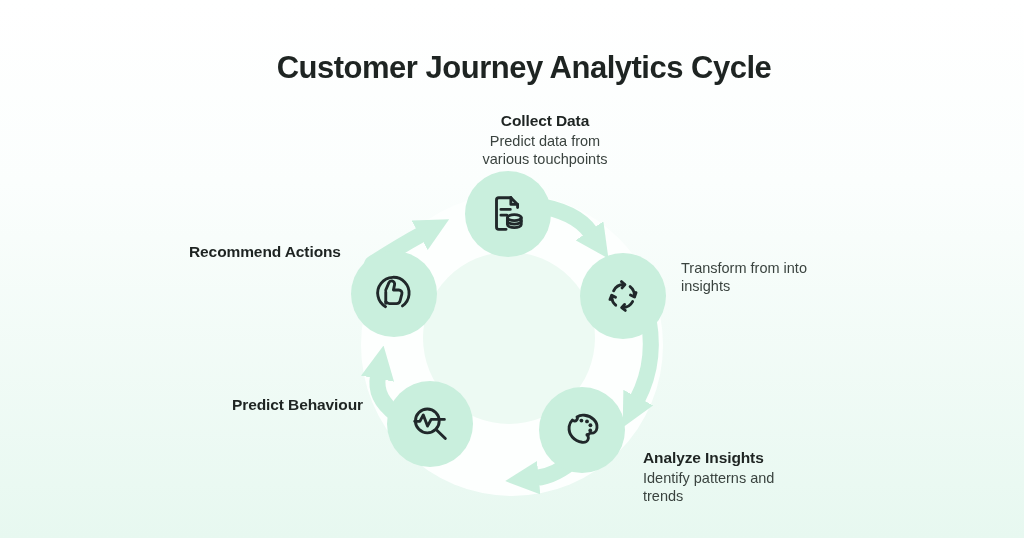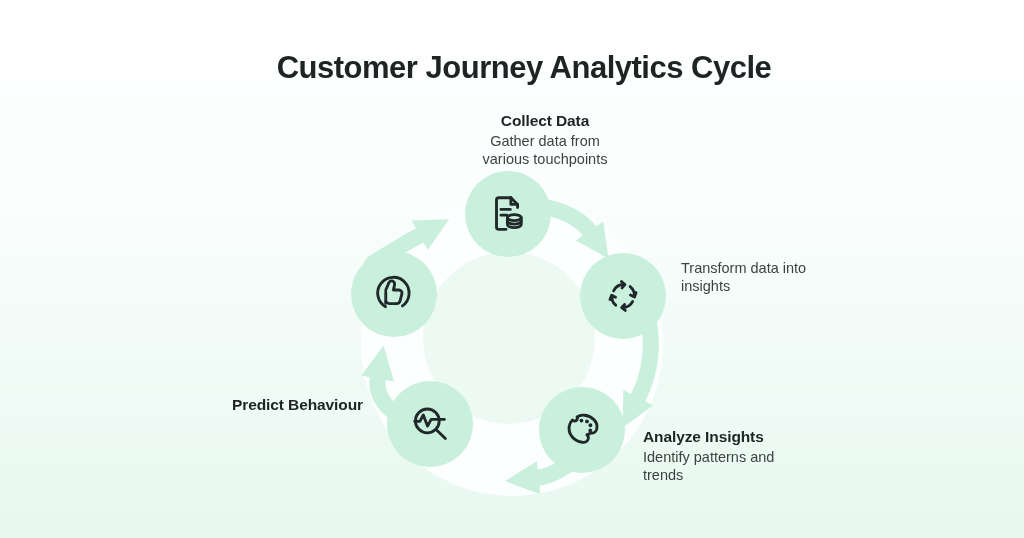--- a/index.html
+++ b/index.html
@@ -35,21 +35,21 @@
   }
   
   .node-collect  {left:465px;top:171px;}
   .node-process  {left:580px;top:253px;}
   .node-analyze  {left:539px;top:387px;}
   .node-predict  {left:387px;top:381px;}
   .node-recommend{left:351px;top:251px;}
   
   .label-collect  {left:460px;top:112px;width:170px;text-align:center;}
   .label-process  {left:681px;top:260px;width:170px;}
-  .label-analyze  {left:643px;top:428px;width:190px;}
+  .label-analyze  {left:643px;top:449px;width:190px;}
   .label-predict  {left:232px;top:396px;width:170px;}
   .label-recommend{left:189px;top:243px;width:190px;}
   .arrow{stroke:var(--arrow,#c9efdd);stroke-width:16;fill:none;stroke-linecap:round;stroke-linejoin:round;}
   .arrow-head{fill:var(--arrow,#c9efdd);}
 </style>
 </head>
 <body>
 
 <div class="stage">
 
@@ -117,35 +117,36 @@
   <div class="node node-recommend">
     <svg width="46" height="46" viewBox="0 0 24 24">
       <path class="stroke" d="M7.6 18.6A8.2 8.2 0 1 1 16.4 18.2"></path>
       <path class="stroke" d="M7.7 10.9v6"></path>
       <path class="stroke" d="M7.7 16.1c.5.5 1.2.9 1.9.9h3.7c.9 0 1.7-.6 1.9-1.5l.9-3.5c.3-1.1-.5-2.1-1.6-2.1h-2.8l.6-2.8c.2-.9-.4-1.7-1.3-1.9-.7-.1-1.4.3-1.7 1l-1.6 3.7"></path>
     </svg>
   </div>
 
   <div class="step-label label-collect">
     <div class="label-title">Collect Data</div>
-    <div class="label-desc">Gather data from
+    <div class="label-desc">Predict data from
 various touchpoints</div>
   </div>
 
   <div class="step-label label-process">
-    <div class="label-desc">Transform data into
+    <div class="label-desc">Transform from into
 insights</div>
   </div>
 
   <div class="step-label label-analyze">
     <div class="label-title">Analyze Insights</div>
     <div class="label-desc">Identify patterns and
 trends</div>
   </div>
 
   <div class="step-label label-predict">
     <div class="label-title">Predict Behaviour</div>
   </div>
 
   <div class="step-label label-recommend">
+    <div class="label-title">Recommend Actions</div>
   </div>
 
 </div>
 
 </body></html>

